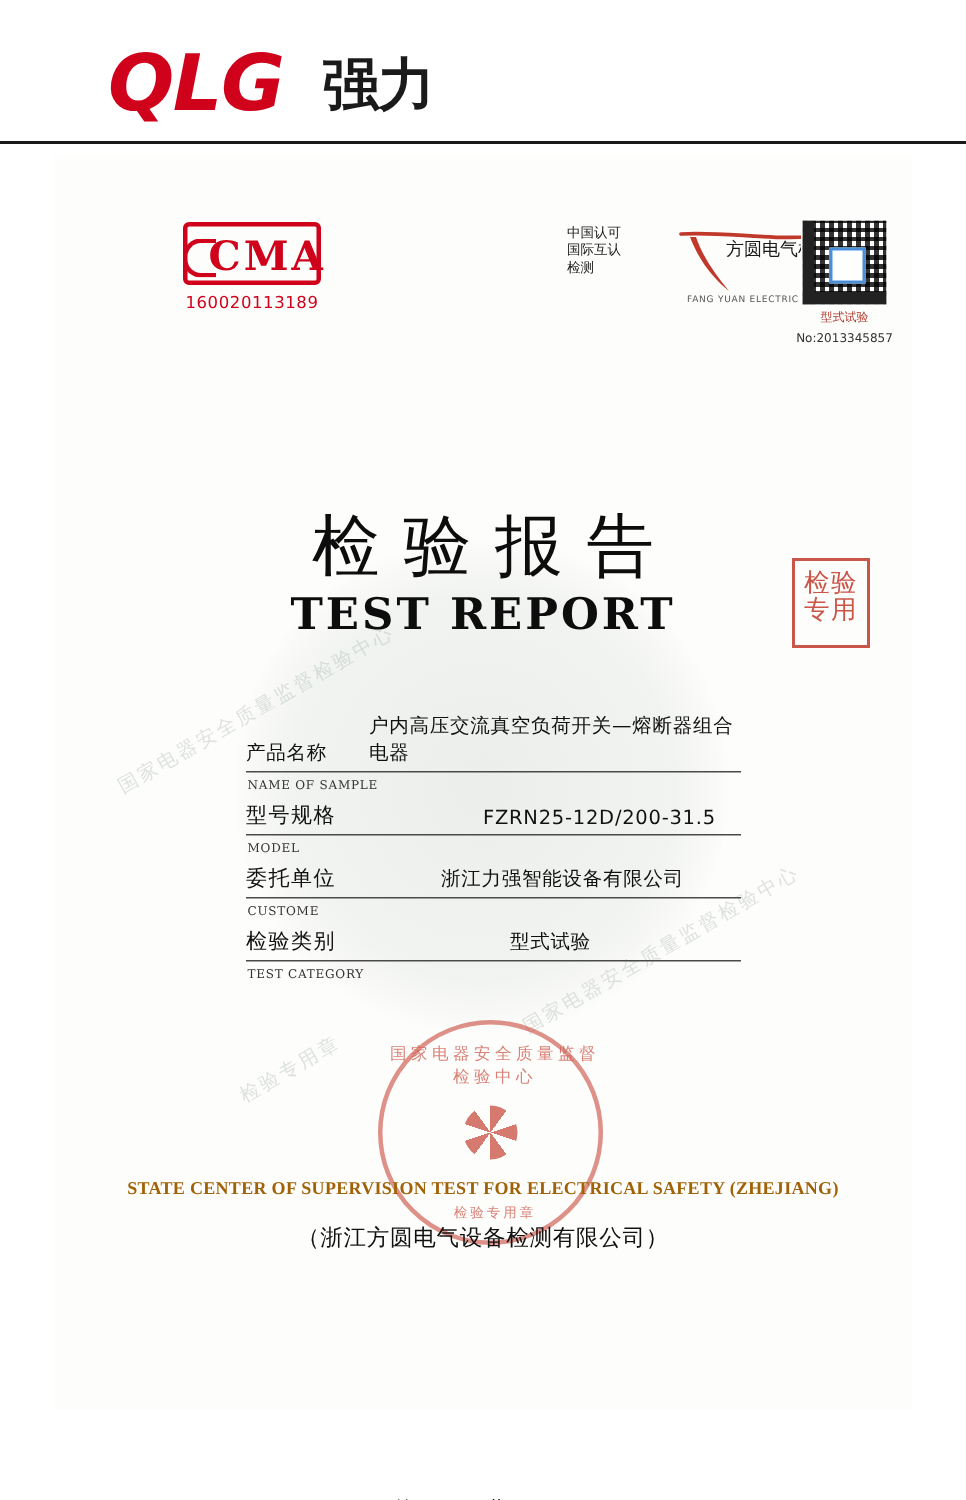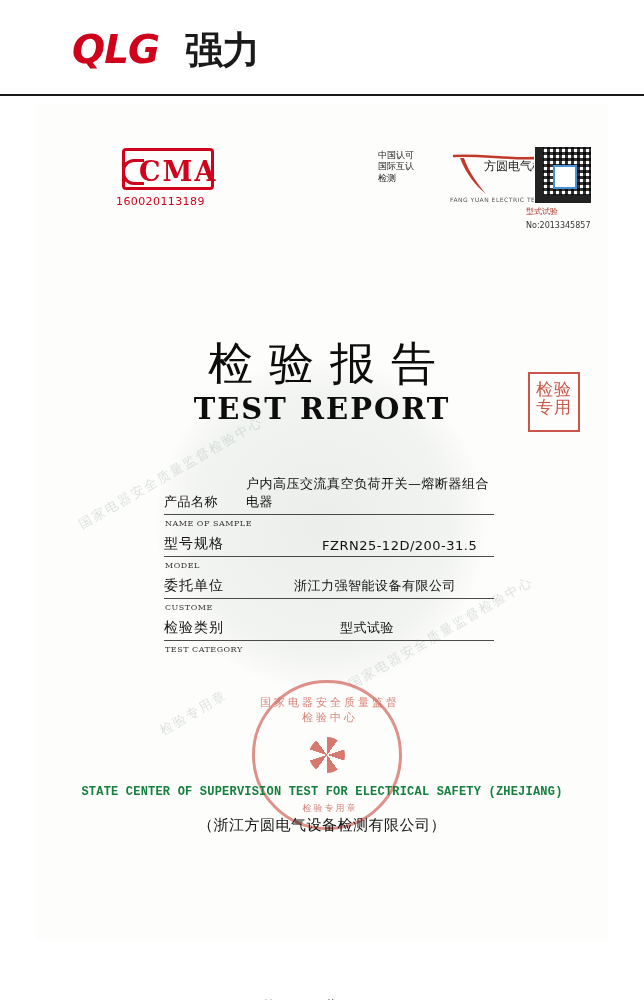--- a/index.html
+++ b/index.html
@@ -28,21 +28,21 @@
     left: 72px;
     top: 30px;
     display: flex;
     align-items: center;
     gap: 6px;
   }
   .brand-qlg {
     font-family: "DejaVu Sans", sans-serif;
     font-weight: 700;
     font-style: italic;
-    font-size: 39px;
+    font-size: 52px;
     letter-spacing: -1px;
     color: #d0021b;
     line-height: 1;
   }
   .brand-cn {
     font-family: "DejaVu Sans", sans-serif;
     font-weight: 700;
     font-size: 38px;
     color: #1a1a1a;
     line-height: 1;
@@ -92,21 +92,21 @@
   
   .logos {
     position: absolute;
     left: 42px;
     top: 38px;
     width: 492px;
     height: 100px;
   }
   .logo {
     position: absolute;
-    text-align: left;
+    text-align: center;
   }
 
   
   .cma { left: 38px; top: 6px; width: 104px; }
   .cma-box {
     width: 92px; height: 42px;
     border: 3px solid #d0021b;
     border-radius: 4px;
     margin: 0 auto;
     position: relative;
@@ -412,25 +412,25 @@
     font-weight: 700;
     font-size: 22px;
     letter-spacing: 1px;
     color: #111;
   }
   .org-en {
     position: absolute;
     left: 0; top: 681px;
     width: 572px;
     text-align: center;
-    font-family: Liberation Mono, monospace;
+    font-family: Liberation Serif, serif;
     font-weight: 700;
     font-size: 12px;
     letter-spacing: 0.2px;
-    color: #15803d;
+    color: #a16207;
   }
   .org-sub {
     position: absolute;
     left: 0; top: 712px;
     width: 572px;
     text-align: center;
     font-family: "DejaVu Sans", sans-serif;
     font-size: 15px;
     color: #111;
     letter-spacing: 0.5px;

